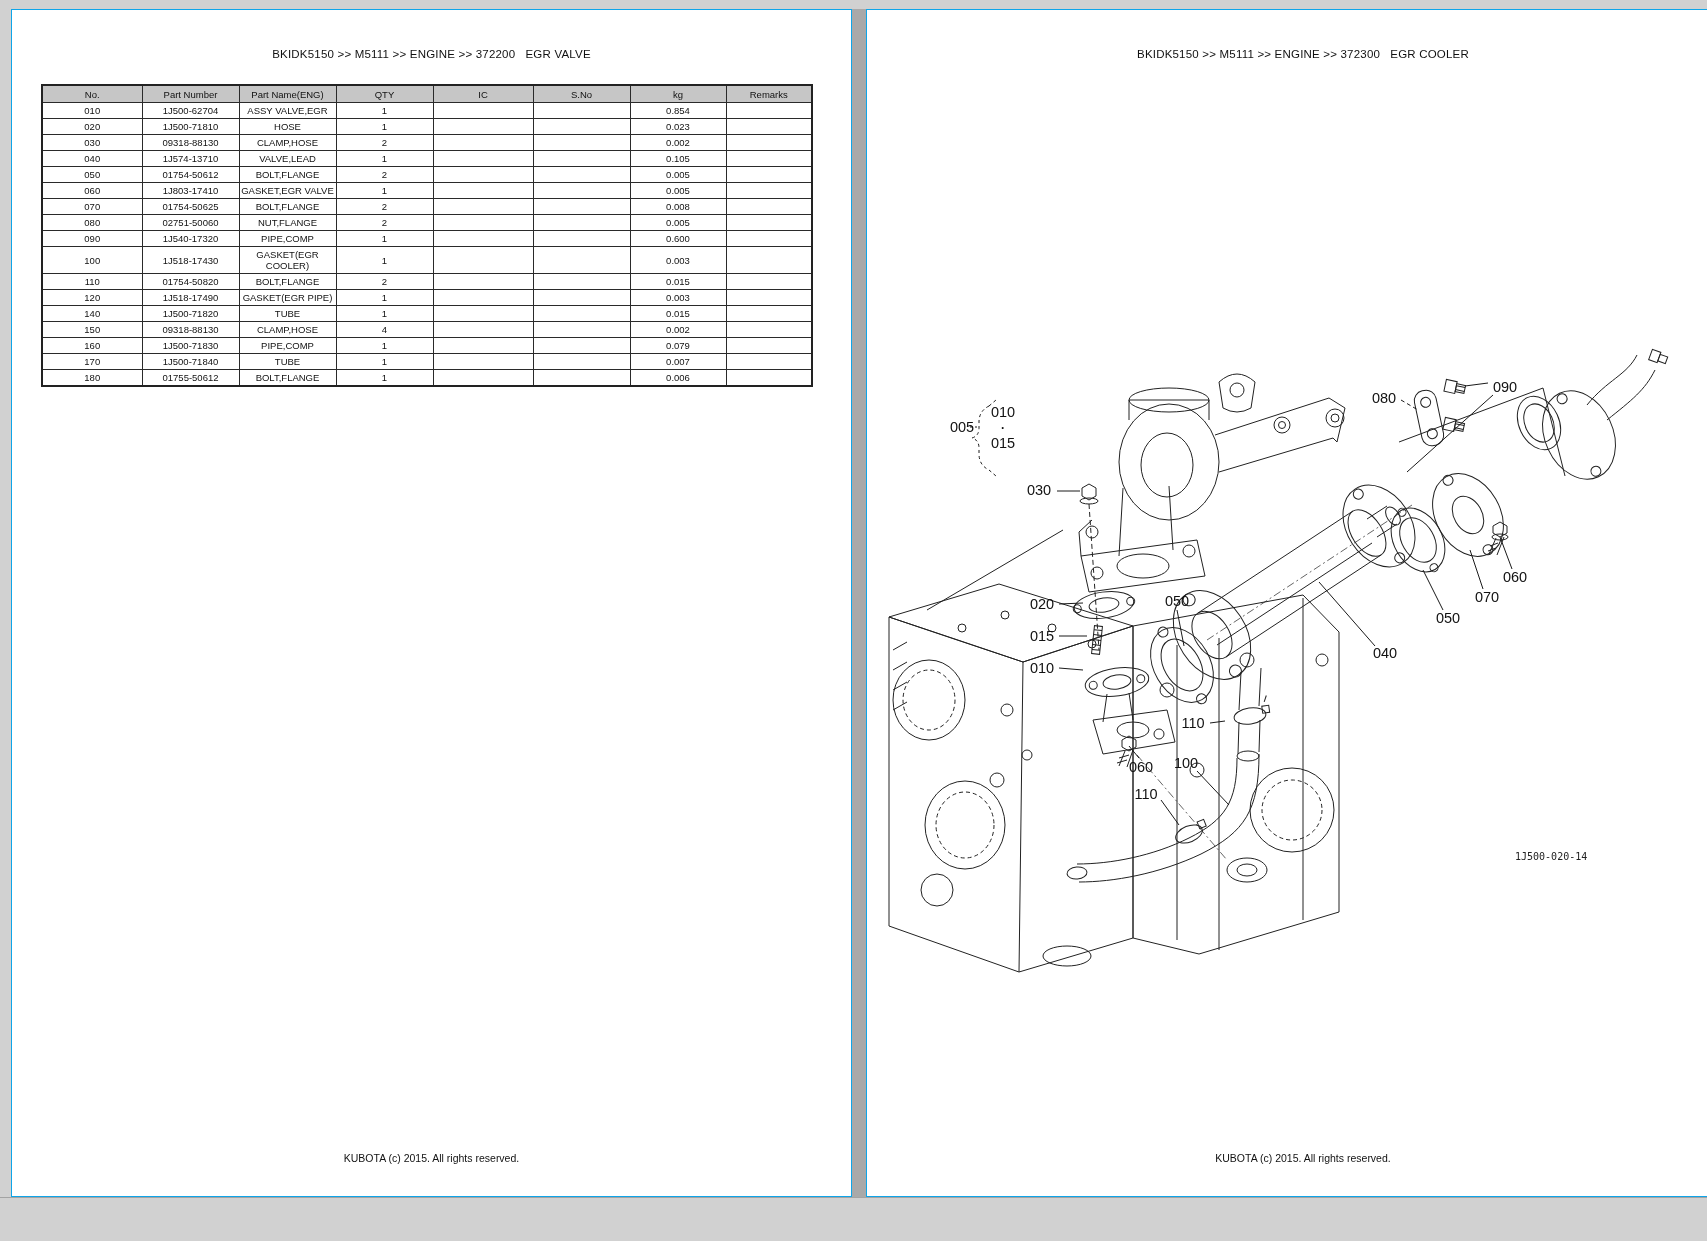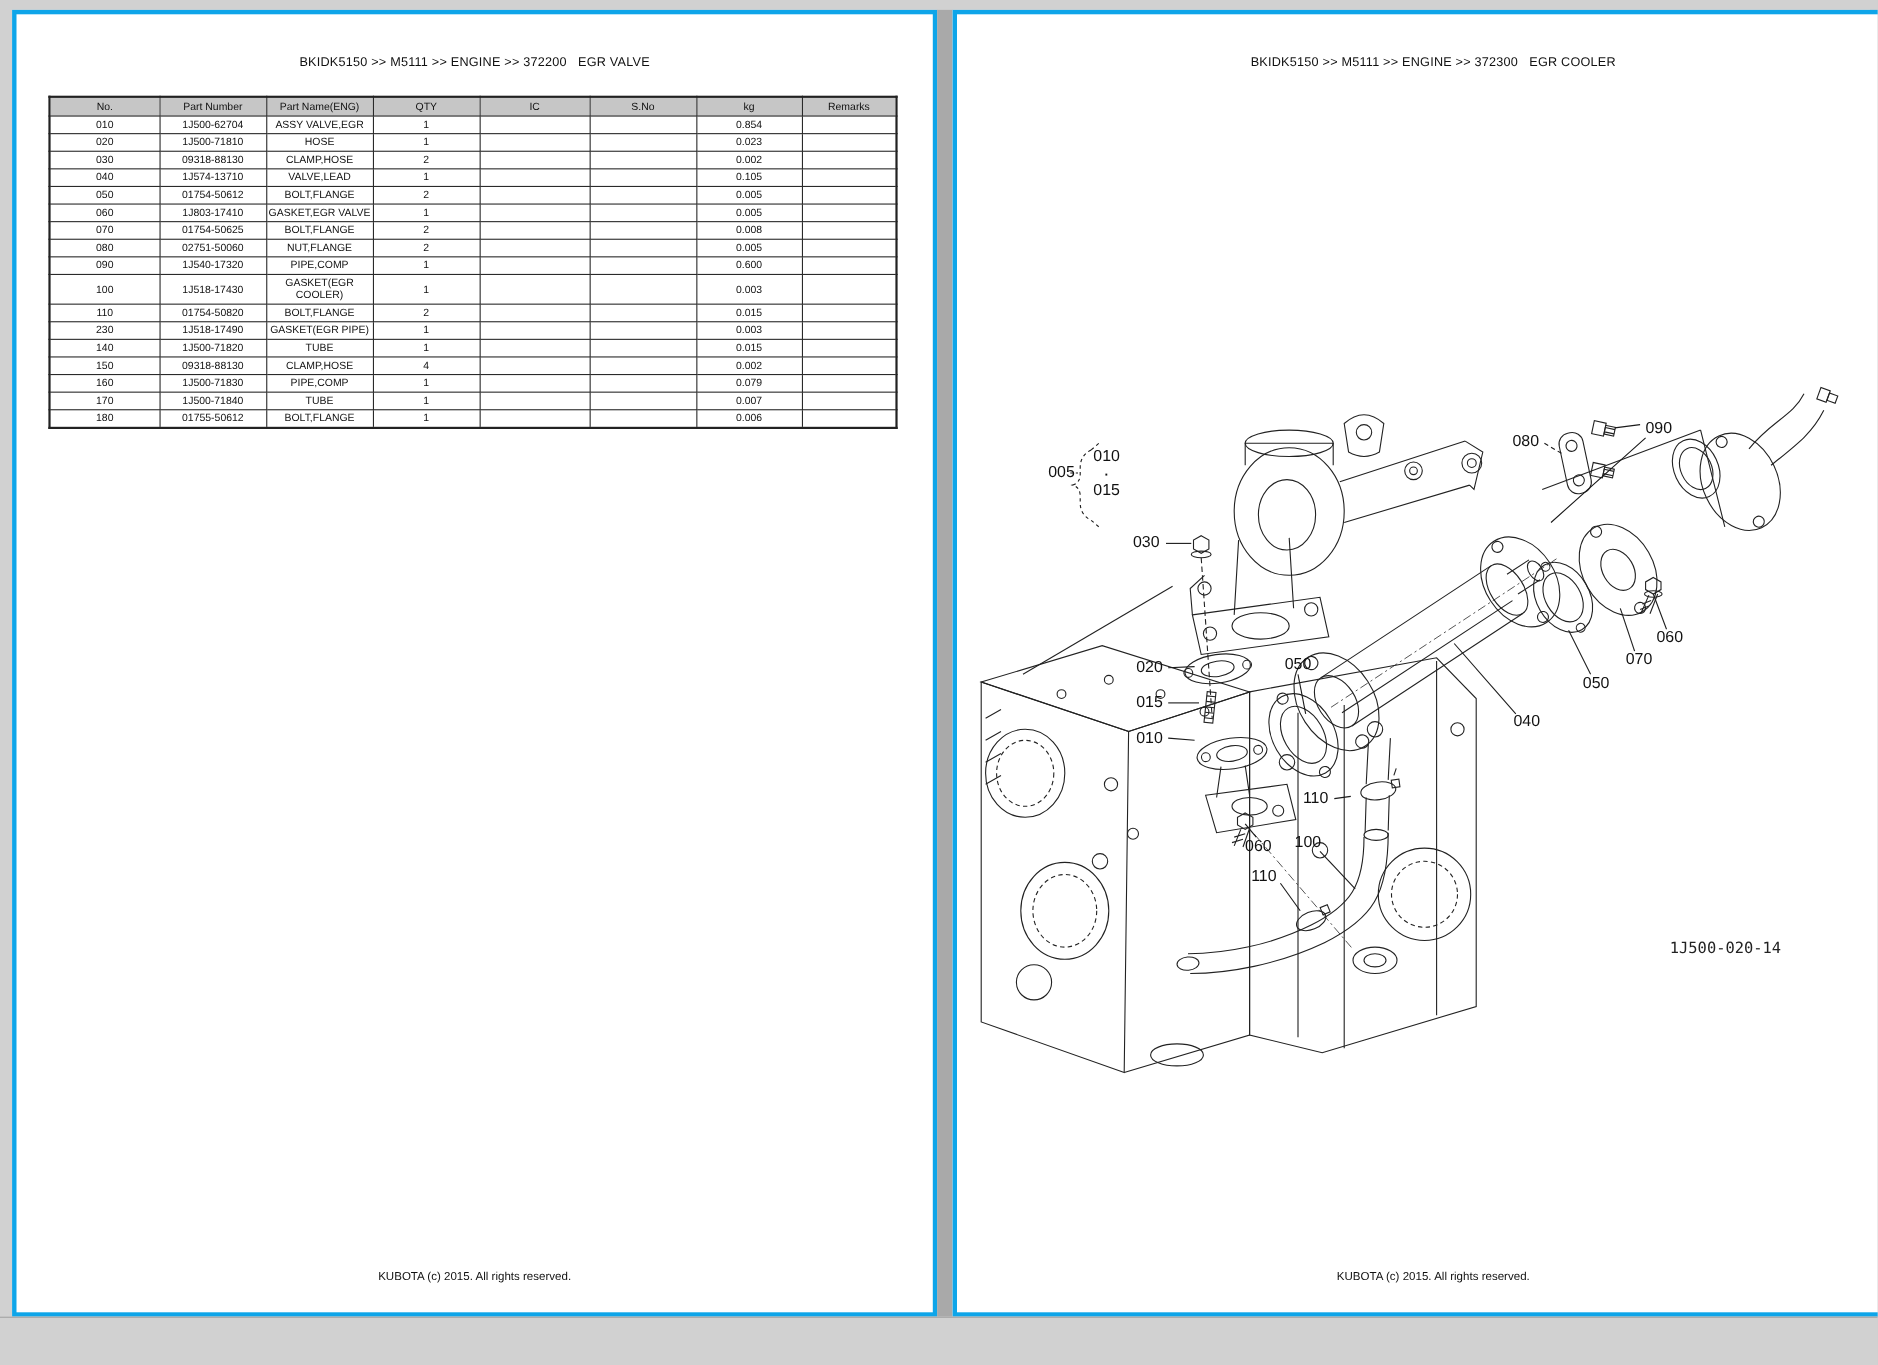--- a/index.html
+++ b/index.html
@@ -1,20 +1,20 @@
 <!DOCTYPE html>
 <html><head>
 <meta charset="utf-8">
 <style>
   html,body{margin:0;padding:0;}
   body{background:#d1d1d1;font-family:"Liberation Sans",sans-serif;color:#111;}
   #screen{position:relative;width:1707px;height:1241px;background:#d1d1d1;overflow:hidden;}
 
   
-  .page{position:absolute;top:9px;height:1188px;background:#fff;border:4px solid #0ea5e9;box-sizing:border-box;}
+  .page{position:absolute;top:9px;height:1188px;background:#fff;border:1px solid #0ea5e9;box-sizing:border-box;}
   #left-page{left:11px;width:841px;}
   #right-page{left:866px;width:874px;}
   .page-gap{position:absolute;top:9px;left:852px;width:14px;height:1188px;background:#a9a9a9;}
   .right-strip{position:absolute;top:9px;left:1700px;width:7px;height:1188px;background:#a9a9a9;}
 
   .breadcrumb{position:absolute;top:38px;left:0;width:100%;text-align:center;
     font-size:11.5px;letter-spacing:.2px;white-space:pre;color:#111;}
   .page-footer{position:absolute;top:1142px;left:0;width:100%;text-align:center;font-size:10.5px;color:#111;}
 
   
@@ -24,21 +24,21 @@
     padding:2px 1px;line-height:11px;overflow:hidden;}
   #parts-table th{background:#c6c6c6;font-weight:normal;height:12px;}
   #parts-table{border:2px solid #222;}
 
   
   #diagram-svg{position:absolute;left:0;top:0;}
   .callout{position:absolute;transform:translate(-50%,-50%);font-size:14.5px;color:#111;
     white-space:nowrap;background:transparent;line-height:14px;}
   .callout.dot{font-size:12px;font-weight:bold;}
   #drawing-number{position:absolute;left:648px;top:841px;width:110px;font-family:"DejaVu Sans Mono",monospace;
-    font-size:14px;letter-spacing:0;color:#222;}
+    font-size:10px;letter-spacing:0;color:#222;}
 
   
   #toolbar{position:absolute;left:0;top:1197px;width:1707px;height:44px;background:#d1d1d1;
     border-top:1px solid #a3a3a3;box-sizing:border-box;}
 </style>
 </head>
 <body>
 
 <div id="screen">
 
@@ -173,21 +173,21 @@
             <td>110</td>
             <td>01754-50820</td>
             <td>BOLT,FLANGE</td>
             <td>2</td>
             <td></td>
             <td></td>
             <td>0.015</td>
             <td></td>
           </tr>
           <tr>
-            <td>230</td>
+            <td>120</td>
             <td>1J518-17490</td>
             <td>GASKET(EGR PIPE)</td>
             <td>1</td>
             <td></td>
             <td></td>
             <td>0.003</td>
             <td></td>
           </tr>
           <tr>
             <td>140</td>

